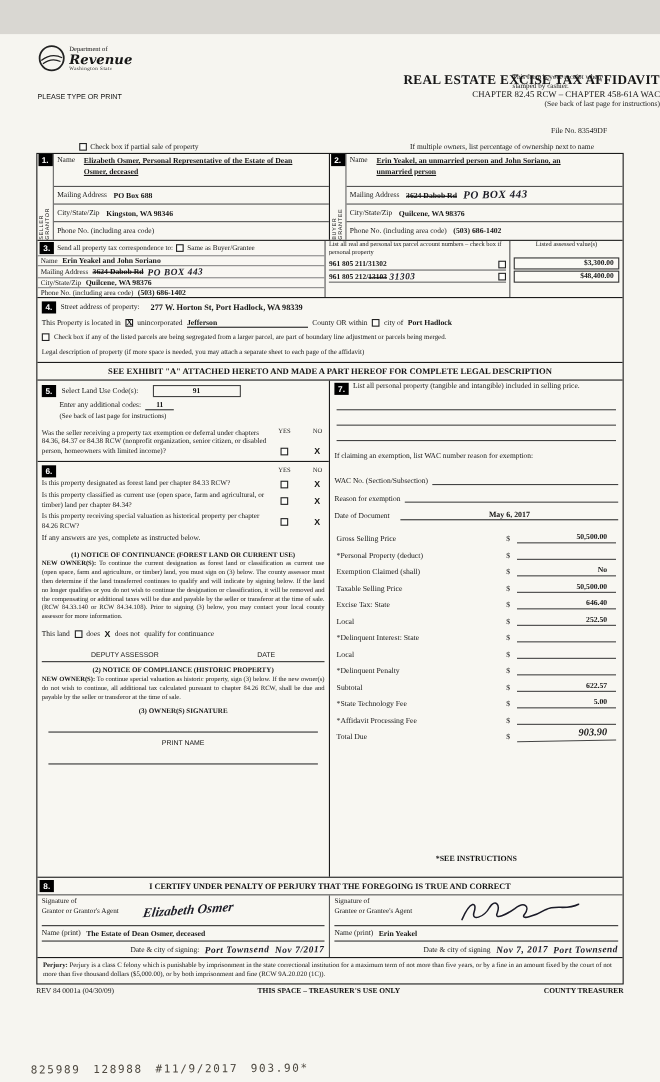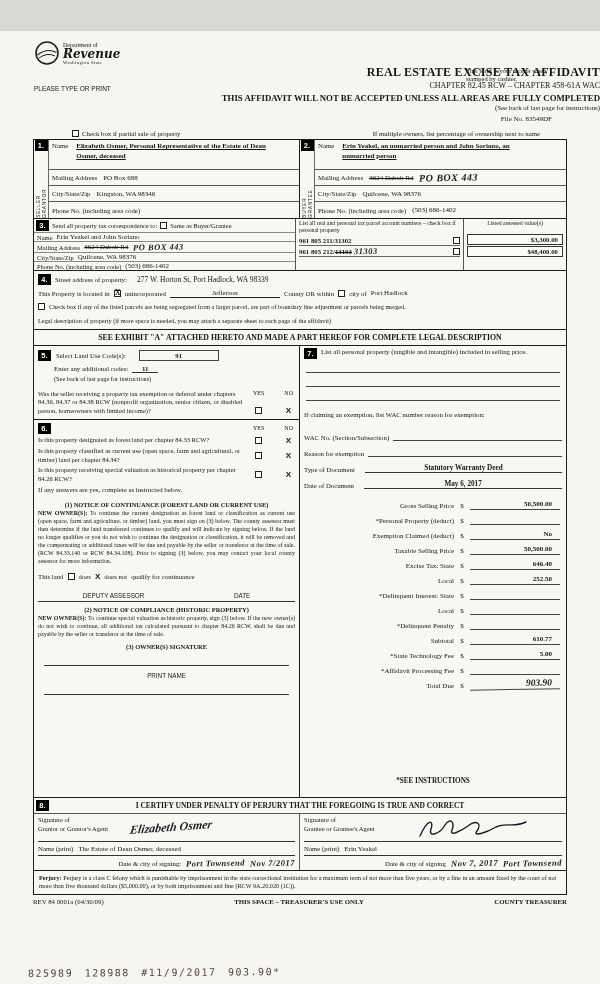--- a/index.html
+++ b/index.html
@@ -7,21 +7,21 @@
   .page { position:relative; width:600px; height:984px; background:#f6f5f0; overflow:hidden;margin-top:31px; }
 
   
   .sec-num { display:inline-flex; align-items:center; justify-content:center; background:#000; color:#fff;
              font-weight:bold; font-size:7.5px; width:13px; height:11px; flex:0 0 auto;
              font-family:"Liberation Sans", sans-serif; }
   .cb { display:inline-block; width:7px; height:7px; border:1px solid #222; background:#fdfdfa;
         vertical-align:-1px; position:relative; flex:0 0 auto; }
   .cb .cb-x { position:absolute; left:0; top:-2px; font-size:8px; font-weight:bold; line-height:8px; }
   .xmark { font-weight:bold; font-size:8px; font-family:"Liberation Sans", sans-serif; }
-  .fval { font-weight:normal; font-size:7px; }
+  .fval { font-weight:bold; font-size:7px; }
   .struck { text-decoration:line-through; }
   .hand { font-style:italic; font-weight:bold; letter-spacing:.5px; color:#1c1c26; }
   .hand-lg { font-size:10px; transform:rotate(-1deg); display:inline-block; }
   .hand-md { font-size:8.5px; display:inline-block; transform:rotate(-1deg); }
 
   
   .header { position:relative; height:84px; }
   .logo { position:absolute; left:34px; top:9px; display:flex; gap:3px; align-items:center; }
   .logo-dept { font-size:6px; }
   .logo-rev { font-size:12px; font-style:italic; font-weight:bold; font-family:"DejaVu Serif", serif; line-height:1; }
@@ -66,21 +66,21 @@
                 height:11px; font-weight:bold; font-size:6.8px; }
   .s3-right { flex:1; display:flex; flex-direction:column; padding:1px 3px; }
   .s3-right-head { font-size:5.8px; text-align:center; height:14px; line-height:1.15; }
   .aval { border:1px solid #333; text-align:right; font-weight:bold; font-size:6.8px; padding:1px 4px;
           height:11px; line-height:8px; background:#fbfaf5; margin-bottom:1px; }
 
   
   .sec4 { border-bottom:1px solid #1c1c1c; padding:2px 4px; font-size:6.8px; }
   .s4-row { display:flex; align-items:center; gap:4px; min-height:13.5px; flex-wrap:nowrap; }
   .s4-street { font-size:7.5px; margin-left:6px; }
-  .county-line { display:inline-block; width:110px; border-bottom:1px solid #222; text-align:center; }
+  .county-line { display:inline-block; width:110px; border-bottom:1px solid #222; text-align:left; }
   .s4-small { font-size:6.3px; }
 
   .exhibit { border-bottom:1px solid #1c1c1c; text-align:center; font-weight:bold; font-size:7.8px; padding:3px 0; }
 
   
   .cols { display:flex; border-bottom:1px solid #1c1c1c; height:452px; }
   .col-l { width:50%; border-right:1px solid #1c1c1c; display:flex; flex-direction:column; overflow:hidden; }
   .col-r { width:50%; display:flex; flex-direction:column; overflow:hidden; }
 
   
@@ -117,21 +117,21 @@
   .s7-head { display:flex; gap:4px; }
   .s7-head-text { flex:1; line-height:1.3; }
   .blank-line { border-bottom:1px solid #444; height:14px; margin:0 2px; }
   .s7-note { margin-top:10px; height:14px; }
   .wac-row { display:flex; align-items:flex-end; gap:4px; height:16px; }
   .fill-line { flex:1; border-bottom:1px solid #444; height:9px; }
   .doc-row { display:flex; align-items:flex-end; gap:10px; height:16px; }
   .doc-val { font-weight:bold; border-bottom:1px solid #333; flex:1; text-align:center; font-size:7.2px; }
   .money { margin-top:6px; }
   .mrow { display:flex; align-items:flex-end; height:15px; font-size:7px; padding:0 2px; }
-  .mlabel { width:148px; text-align:right; }
+  .mlabel { width:148px; text-align:left; }
   .mdollar { width:16px; text-align:center; }
   .mvalue { flex:1; border-bottom:1px solid #444; text-align:right; font-weight:bold; padding-right:8px; height:10px; }
   .hand-val { font-style:italic; font-size:9.5px; height:12px; transform:rotate(-1deg); }
   .min-note { margin-top:auto; margin-bottom:8px; text-align:center; font-weight:bold; font-size:7.2px; line-height:1.5; }
 
   
   .sec8 { border-bottom:1px solid #1c1c1c; }
   .s8-head { position:relative; text-align:center; font-weight:bold; font-size:7.5px; padding:3px 0; border-bottom:1px solid #555; }
   .s8-head .sec-num { position:absolute; left:2px; top:2px; }
   .s8-body { display:flex; }
@@ -169,21 +169,20 @@
         <div class="logo-dept">Department of</div>
         <div class="logo-rev">Revenue</div>
         <div class="logo-state">Washington State</div>
       </div>
     </div>
     <div class="please">PLEASE TYPE OR PRINT</div>
     <div class="receipt">This form is your receipt when stamped by cashier.</div>
     <div class="h-center">
       <div class="h-title">REAL ESTATE EXCISE TAX AFFIDAVIT</div>
       <div class="h-chapter">CHAPTER 82.45 RCW – CHAPTER 458-61A WAC</div>
-      <div class="h-warning">THIS AFFIDAVIT WILL NOT BE ACCEPTED UNLESS ALL AREAS ARE FULLY COMPLETED</div>
       <div class="h-seeback">(See back of last page for instructions)</div>
     </div>
   </div>
 
   <div class="file-row">
     <span>File No.</span>
     <span>83549DF</span>
   </div>
 
   <div class="partial-row">
@@ -424,41 +423,37 @@
           <div class="s7-note">If claiming an exemption, list WAC number reason for exemption:</div>
           <div class="wac-row">
             <span>WAC No. (Section/Subsection)</span>
             <span class="fill-line"></span>
           </div>
           <div class="wac-row">
             <span>Reason for exemption</span>
             <span class="fill-line"></span>
           </div>
           <div class="doc-row">
-            <span>Type of Document</span>
-            <span class="doc-val">Statutory Warranty Deed</span>
-          </div>
-          <div class="doc-row">
             <span>Date of Document</span>
             <span class="doc-val">May 6, 2017</span>
           </div>
 
           <div class="money">
             <div class="mrow">
               <span class="mlabel">Gross Selling Price</span>
               <span class="mdollar">$</span>
               <span class="mvalue">50,500.00</span>
             </div>
             <div class="mrow">
               <span class="mlabel">*Personal Property (deduct)</span>
               <span class="mdollar">$</span>
               <span class="mvalue"></span>
             </div>
             <div class="mrow">
-              <span class="mlabel">Exemption Claimed (deduct)</span>
+              <span class="mlabel">Exemption Claimed (shall)</span>
               <span class="mdollar">$</span>
               <span class="mvalue">No</span>
             </div>
             <div class="mrow">
               <span class="mlabel">Taxable Selling Price</span>
               <span class="mdollar">$</span>
               <span class="mvalue">50,500.00</span>
             </div>
             <div class="mrow">
               <span class="mlabel">Excise Tax: State</span>
@@ -481,21 +476,21 @@
               <span class="mvalue"></span>
             </div>
             <div class="mrow">
               <span class="mlabel">*Delinquent Penalty</span>
               <span class="mdollar">$</span>
               <span class="mvalue"></span>
             </div>
             <div class="mrow">
               <span class="mlabel">Subtotal</span>
               <span class="mdollar">$</span>
-              <span class="mvalue">610.77</span>
+              <span class="mvalue">622.57</span>
             </div>
             <div class="mrow">
               <span class="mlabel">*State Technology Fee</span>
               <span class="mdollar">$</span>
               <span class="mvalue">5.00</span>
             </div>
             <div class="mrow">
               <span class="mlabel">*Affidavit Processing Fee</span>
               <span class="mdollar">$</span>
               <span class="mvalue"></span>

